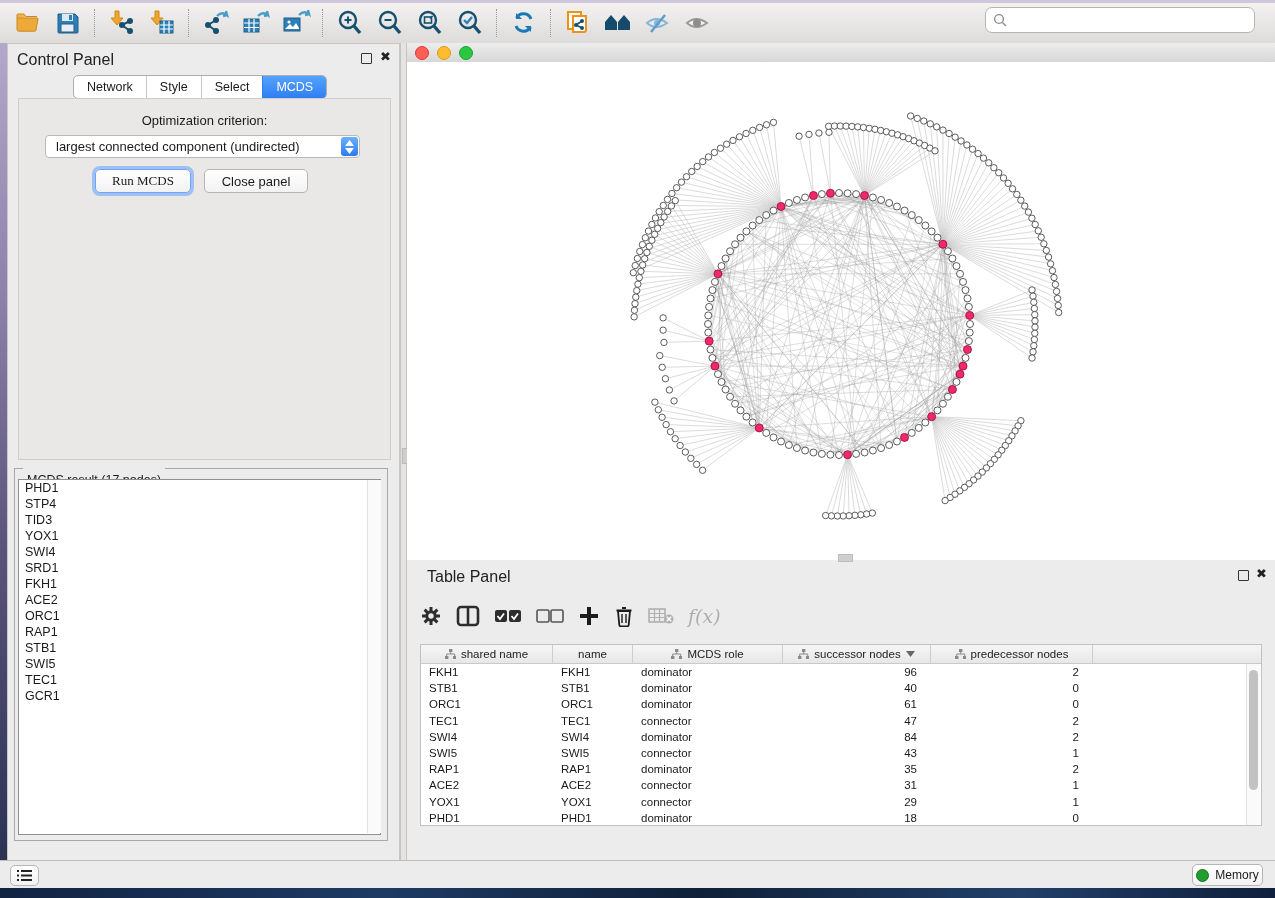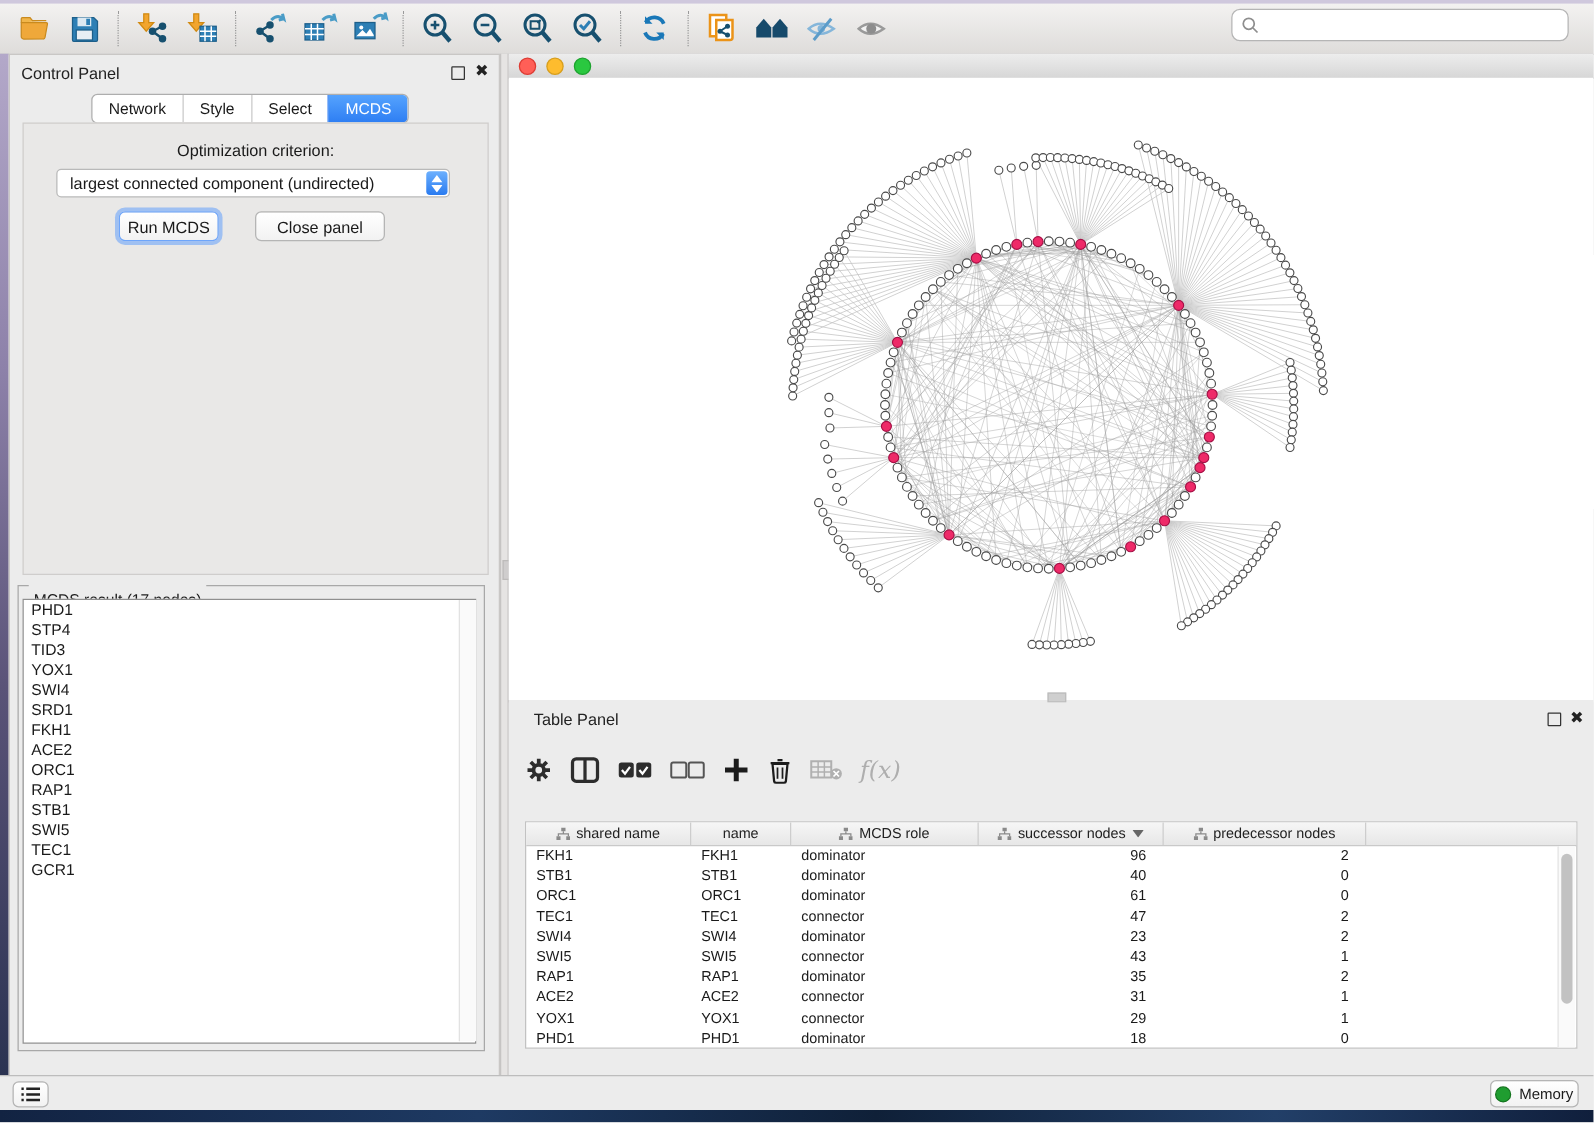--- a/index.html
+++ b/index.html
@@ -18,38 +18,38 @@
       background:linear-gradient(#f3f2f1,#dedcda);border-bottom:1px solid #b3b1af;
       display:flex;align-items:center;}
   .tb-ico{width:34px;height:30px;display:flex;align-items:center;justify-content:center;margin:0 3px;}
   .tb-sep{width:1px;height:28px;margin:0 6px;border-left:1px dotted #9a9a9a;}
   #search-wrap{position:absolute;left:985px;top:7px;width:268px;height:24px;
       background:#fff;border:1px solid #b5b5b5;border-radius:7px;display:flex;align-items:center;}
   #search-wrap svg{margin-left:7px;}
   #search-input{border:none;outline:none;background:transparent;flex:1;height:20px;font-size:12px;}
   
   #cp{left:7px;top:43px;width:393px;height:819px;background:#ececec;border:1px solid #c9c7c5;box-sizing:border-box;}
-  .panel-title{font-size:13px;color:#222;}
+  .panel-title{font-size:16px;color:#222;}
   .float-btn{width:9px;height:9px;border:1.5px solid #333;border-radius:1px;}
   .close-btn{font-size:13px;font-weight:bold;color:#222;line-height:10px;}
   .seg{display:flex;height:22px;background:#fff;border:1px solid #aeaeae;border-radius:5px;
        font-size:12.5px;align-items:stretch;overflow:hidden;}
   .seg>div{padding:0 13px;display:flex;align-items:center;border-left:1px solid #c9c9c9;cursor:default;}
   .seg>div:first-child{border-left:none;}
   .seg>div.active{background:linear-gradient(#55a3fe,#2e7ef3);color:#fff;border-left-color:#2e7ef3;text-align:center;}
   #criterion{left:44px;top:134px;width:315px;height:23px;background:#fff;border:1px solid #b9b9b9;
       border-radius:4px;display:flex;align-items:center;box-sizing:border-box;font-size:13px;}
   #criterion .val{flex:1;padding-left:10px;white-space:nowrap;}
   #criterion .stepper{width:17px;height:19px;margin-right:1px;border-radius:3px;
       background:linear-gradient(#6cb0fe,#2a7bf0);display:flex;flex-direction:column;
       align-items:center;justify-content:center;gap:2px;}
   .btn{background:linear-gradient(#ffffff,#f2f2f2);border:1px solid #b5b5b5;border-radius:5px;
       font-size:13px;display:flex;align-items:center;justify-content:center;box-sizing:border-box;}
-  #run-btn{left:94px;top:168px;width:80px;height:24px;
-      box-shadow:0 0 0 3px rgba(110,165,250,.6);border-color:#6ea5fa;}
+  #run-btn{left:94px;top:168px;width:96px;height:24px;
+      box-shadow:0 0 0 3px rgba(110,165,250,.6);border-color:#6ea5fa;font-family:Liberation Serif, serif;}
   #closep-btn{left:203px;top:168px;width:104px;height:24px;}
   #mcds-list{left:17px;top:478px;width:363px;height:356px;background:#fff;border:1px solid #8f8f8f;
       box-sizing:border-box;overflow:hidden;}
   #mcds-list .item{font-size:12.5px;line-height:16px;padding-left:6px;}
   
   #splitter{left:400px;top:43px;width:7px;height:819px;background:#e6e4e3;
       border-left:1px solid #c6c4c3;border-right:1px solid #c6c4c3;box-sizing:border-box;}
   #splitter .grip{position:absolute;left:1px;top:405px;width:4px;height:14px;background:#cfcdcd;border:1px solid #bdbbba;}
   
   #net-titlebar{left:407px;top:43px;width:868px;height:19px;
@@ -57,21 +57,21 @@
       display:flex;align-items:center;}
   .light{width:12px;height:12px;border-radius:50%;margin-left:8px;}
   #net-title{position:absolute;left:0;width:100%;text-align:center;font-size:12.5px;color:#222;}
   #net-canvas{left:407px;top:62px;width:868px;height:498px;background:#fff;}
   #net-grip{left:838px;top:554px;width:13px;height:6px;background:#cfcfcf;border:1px solid #bdbdbd;}
   
   #tp{left:407px;top:562px;width:868px;height:298px;background:#ececec;}
   #tp-toolbar{left:420px;top:596px;width:842px;height:40px;display:flex;align-items:center;gap:14px;}
   .tp-ico{display:flex;align-items:center;justify-content:center;}
   #fx-label{font-size:19px;font-style:italic;color:#aeaeae;font-family:"DejaVu Serif","Liberation Serif",serif;}
-  #tbl{left:420px;top:644px;width:842px;height:182px;background:#fff;border:1px solid #c2c2c2;box-sizing:border-box;margin-top:13px;}
+  #tbl{left:420px;top:644px;width:842px;height:182px;background:#fff;border:1px solid #c2c2c2;box-sizing:border-box;}
   .hdr{display:flex;height:18px;background:linear-gradient(#f6f6f6,#e7e7e7);border-bottom:1px solid #c9c9c9;}
   .hcell{display:flex;align-items:center;justify-content:center;gap:5px;font-size:11.5px;color:#222;
       border-right:1px solid #cdcdcd;box-sizing:border-box;overflow:hidden;}
   .row{display:flex;height:16.2px;align-items:center;}
   .cell{font-size:11.5px;padding-left:8px;box-sizing:border-box;white-space:nowrap;overflow:hidden;}
   .cell.num{text-align:right;padding-right:14px;}
   #tbl-scroll{position:absolute;right:1px;top:19px;width:13px;height:161px;background:#fafafa;border-left:1px solid #e3e3e3;}
   #tbl-thumb{position:absolute;left:2px;top:6px;width:9px;height:120px;background:#c2c2c2;border-radius:5px;}
   
   #statusbar{left:0;top:860px;width:1275px;height:28px;background:#ececec;border-top:1px solid #bdbdbd;box-sizing:border-box;}
@@ -1135,21 +1135,21 @@
             <div class="cell" style="width: 132px;">TEC1</div>
             <div class="cell" style="width: 80px;">TEC1</div>
             <div class="cell" style="width: 150px;">connector</div>
             <div class="cell num" style="width: 148px;">47</div>
             <div class="cell num" style="width: 162px;">2</div>
           </div>
           <div class="row">
             <div class="cell" style="width: 132px;">SWI4</div>
             <div class="cell" style="width: 80px;">SWI4</div>
             <div class="cell" style="width: 150px;">dominator</div>
-            <div class="cell num" style="width: 148px;">23</div>
+            <div class="cell num" style="width: 148px;">84</div>
             <div class="cell num" style="width: 162px;">2</div>
           </div>
           <div class="row">
             <div class="cell" style="width: 132px;">SWI5</div>
             <div class="cell" style="width: 80px;">SWI5</div>
             <div class="cell" style="width: 150px;">connector</div>
             <div class="cell num" style="width: 148px;">43</div>
             <div class="cell num" style="width: 162px;">1</div>
           </div>
           <div class="row">

